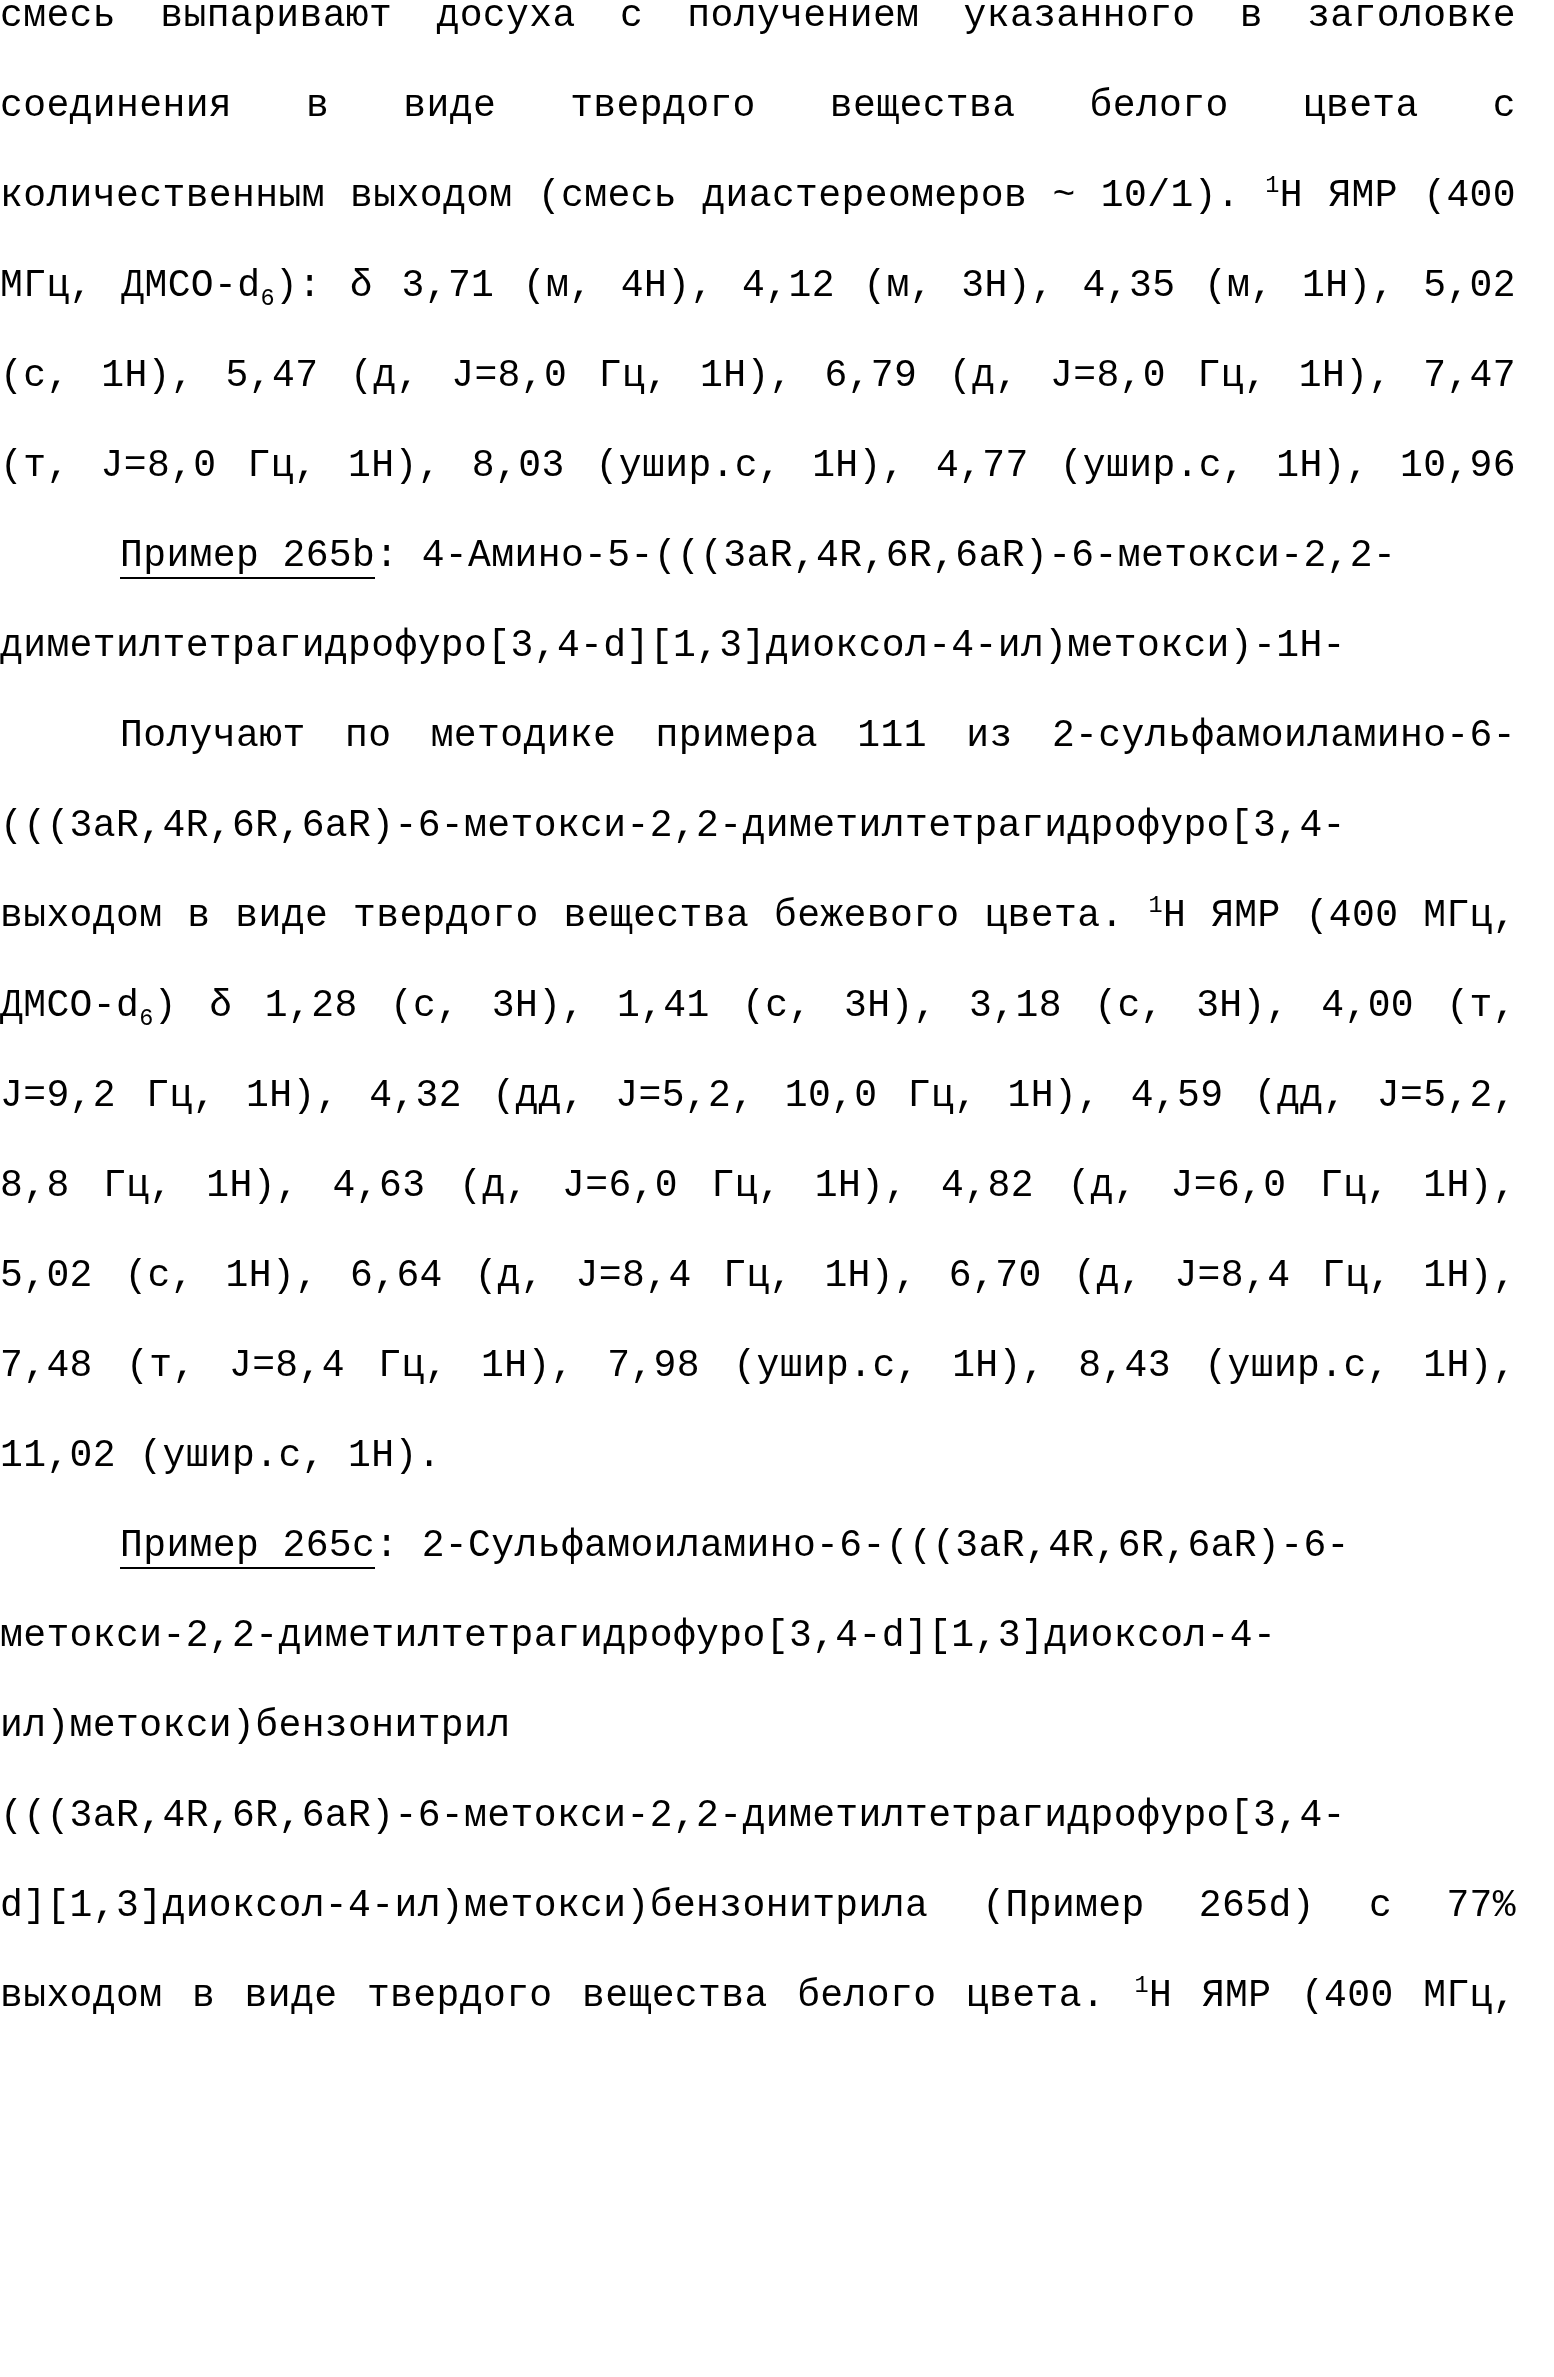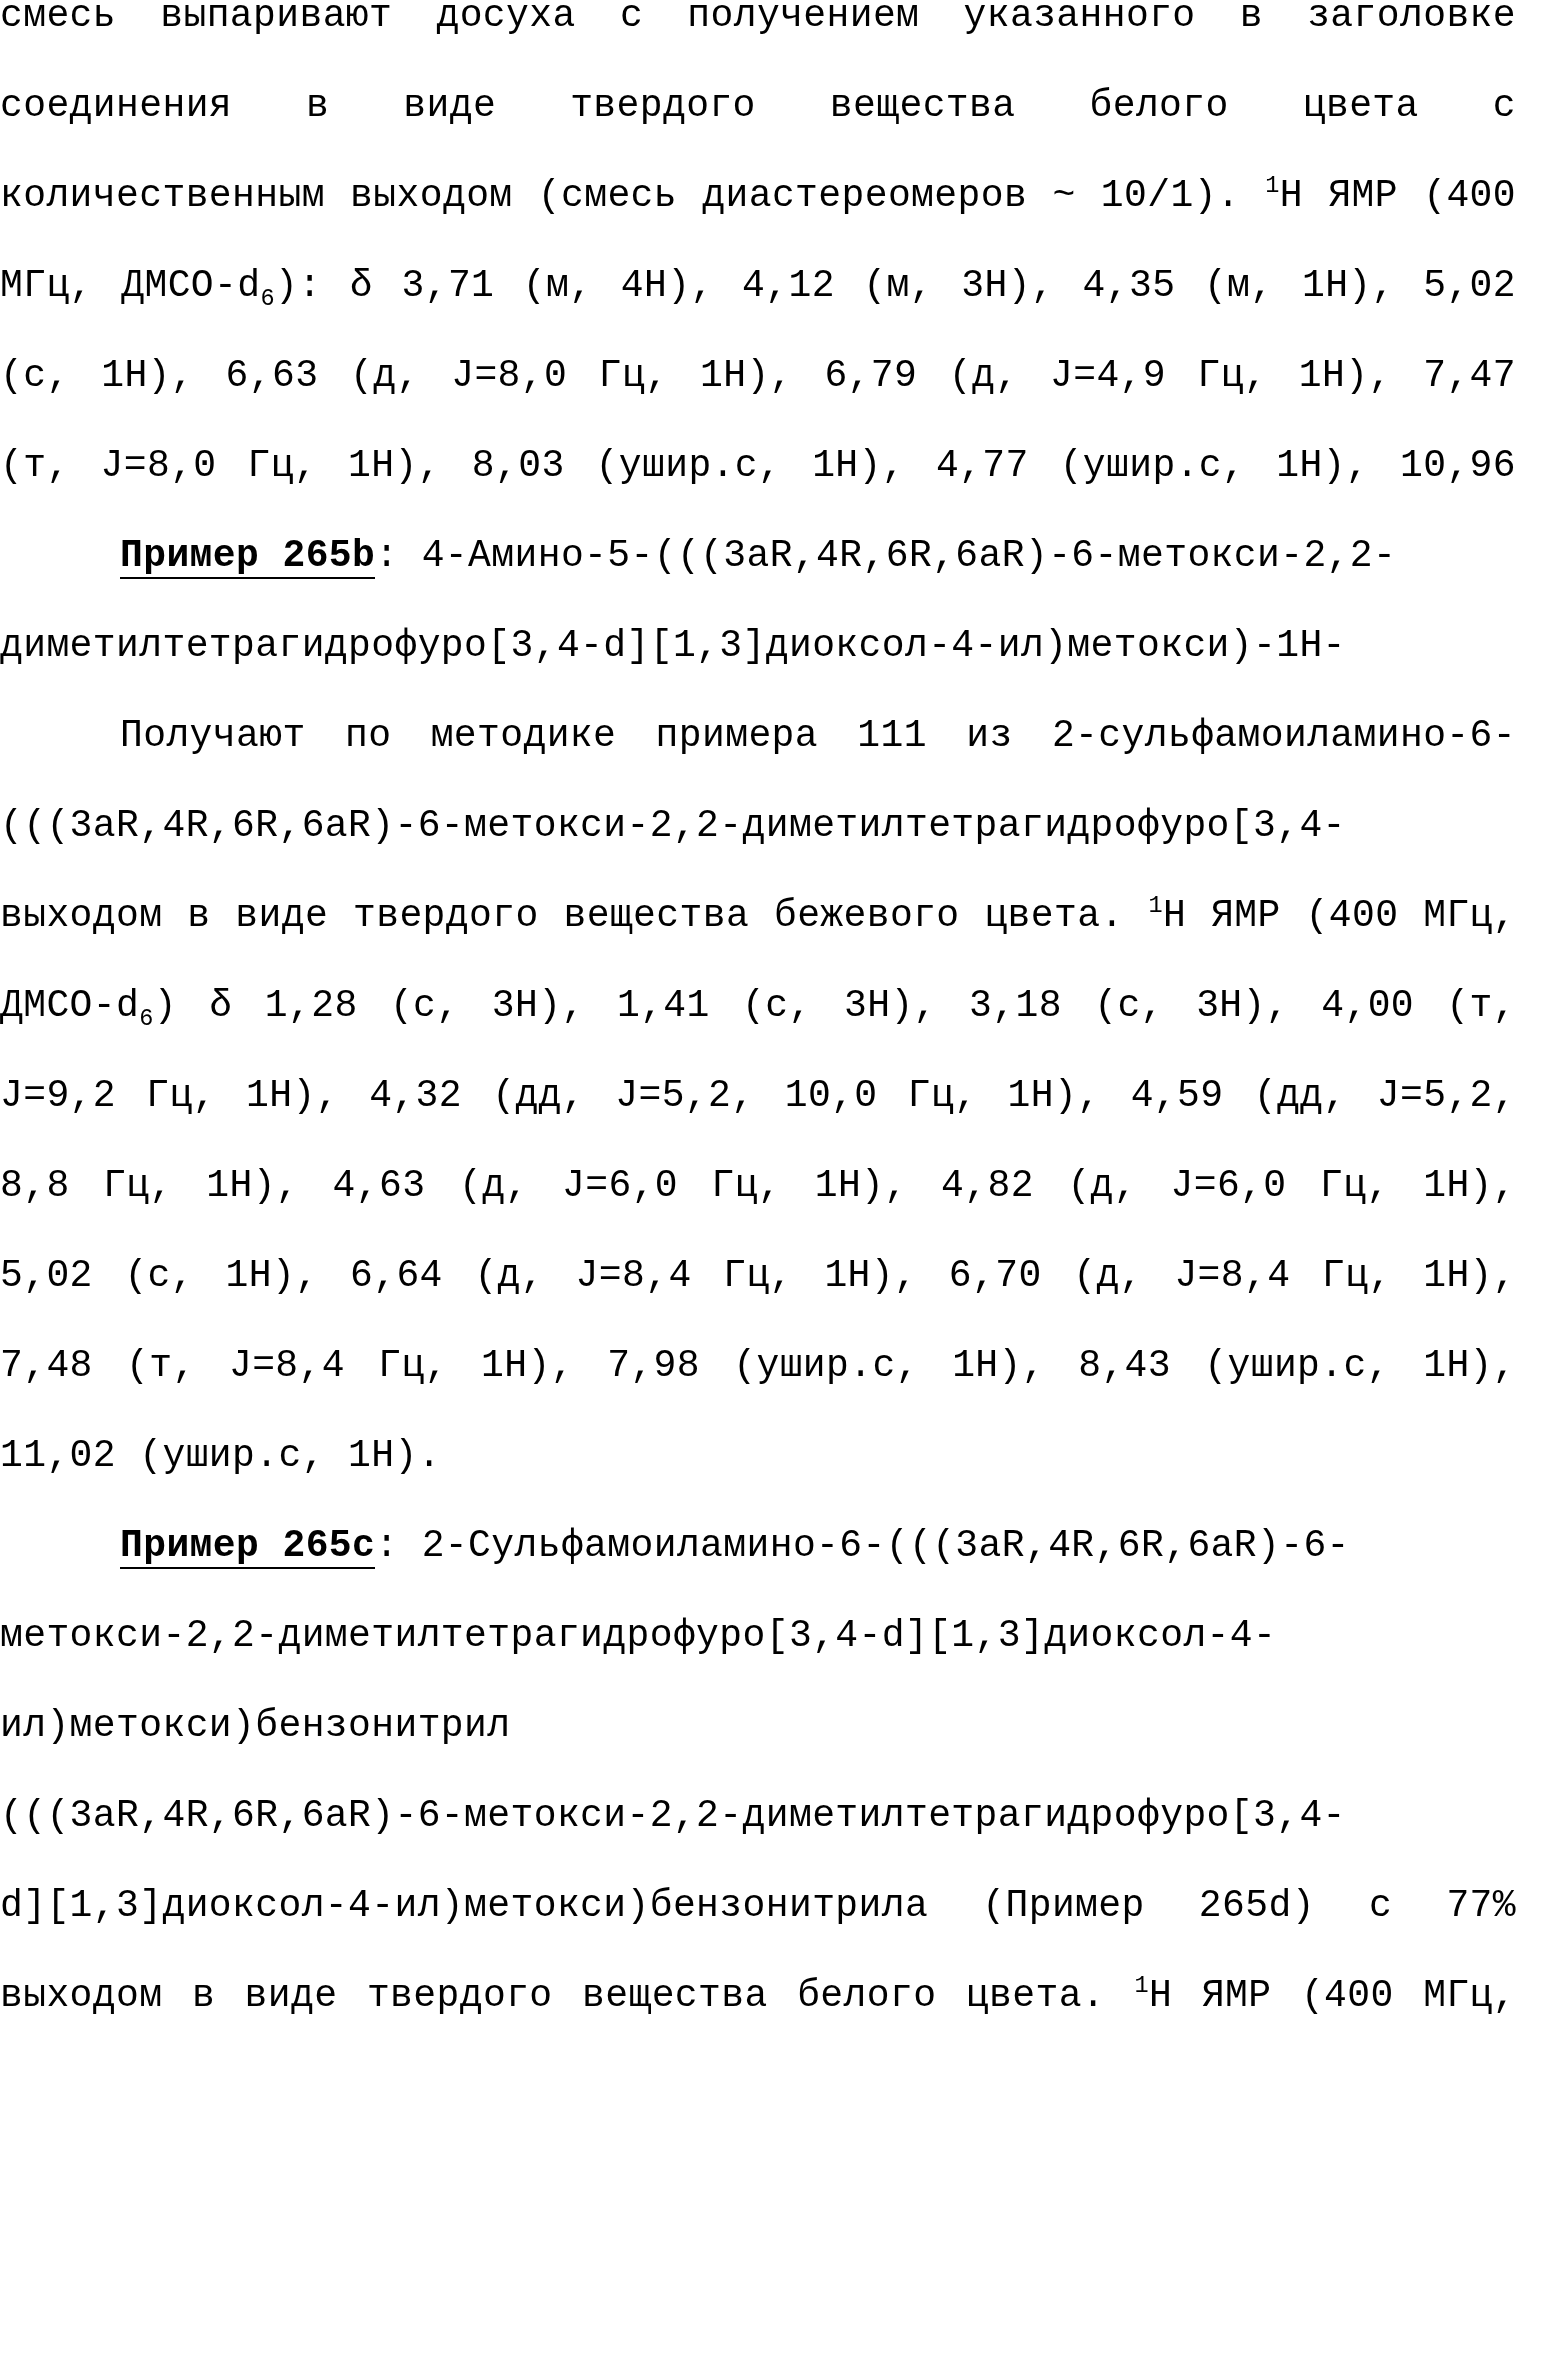--- a/index.html
+++ b/index.html
@@ -35,21 +35,20 @@
   .line.justify {
     white-space: normal;
     text-align: justify;
     text-align-last: justify;
   }
   .line.indent {
     text-indent: 120px;
   }
   .u {
     border-bottom: 2.4px solid #000000;
-    font-weight: bold;
   }
   sup.ss {
     font-size: 0.62em;
     vertical-align: super;
     line-height: 0;
   }
   sub.ss {
     font-size: 0.62em;
     vertical-align: sub;
     line-height: 0;
@@ -57,21 +56,21 @@
 </style>
 </head>
 <body>
 
 <div class="page">
   <div class="textblock" id="textblock">
       <div class="line justify"><span>смесь выпаривают досуха с получением указанного в заголовке</span></div>
       <div class="line justify"><span>соединения в виде твердого вещества белого цвета с</span></div>
       <div class="line justify"><span>количественным выходом (смесь диастереомеров ~ 10/1). </span><sup class="ss">1</sup><span>H ЯМР (400</span></div>
       <div class="line justify"><span>МГц, ДМСО-d</span><sub class="ss">6</sub><span>): δ 3,71 (м, 4H), 4,12 (м, 3H), 4,35 (м, 1H), 5,02</span></div>
-      <div class="line justify"><span>(с, 1H), 6,63 (д, J=8,0 Гц, 1H), 6,79 (д, J=4,9 Гц, 1H), 7,47</span></div>
+      <div class="line justify"><span>(с, 1H), 5,47 (д, J=8,0 Гц, 1H), 6,79 (д, J=8,0 Гц, 1H), 7,47</span></div>
       <div class="line justify"><span>(т, J=8,0 Гц, 1H), 8,03 (ушир.с, 1H), 4,77 (ушир.с, 1H), 10,96</span></div>
       <div class="line indent"><span class="u">Пример 265b</span><span>: 4-Амино-5-(((3aR,4R,6R,6aR)-6-метокси-2,2-</span></div>
       <div class="line"><span>диметилтетрагидрофуро[3,4-d][1,3]диоксол-4-ил)метокси)-1H-</span></div>
       <div class="line justify indent"><span>Получают по методике примера 111 из 2-сульфамоиламино-6-</span></div>
       <div class="line"><span>(((3aR,4R,6R,6aR)-6-метокси-2,2-диметилтетрагидрофуро[3,4-</span></div>
       <div class="line justify"><span>выходом в виде твердого вещества бежевого цвета. </span><sup class="ss">1</sup><span>H ЯМР (400 МГц,</span></div>
       <div class="line justify"><span>ДМСО-d</span><sub class="ss">6</sub><span>) δ 1,28 (с, 3H), 1,41 (с, 3H), 3,18 (с, 3H), 4,00 (т,</span></div>
       <div class="line justify"><span>J=9,2 Гц, 1H), 4,32 (дд, J=5,2, 10,0 Гц, 1H), 4,59 (дд, J=5,2,</span></div>
       <div class="line justify"><span>8,8 Гц, 1H), 4,63 (д, J=6,0 Гц, 1H), 4,82 (д, J=6,0 Гц, 1H),</span></div>
       <div class="line justify"><span>5,02 (с, 1H), 6,64 (д, J=8,4 Гц, 1H), 6,70 (д, J=8,4 Гц, 1H),</span></div>

